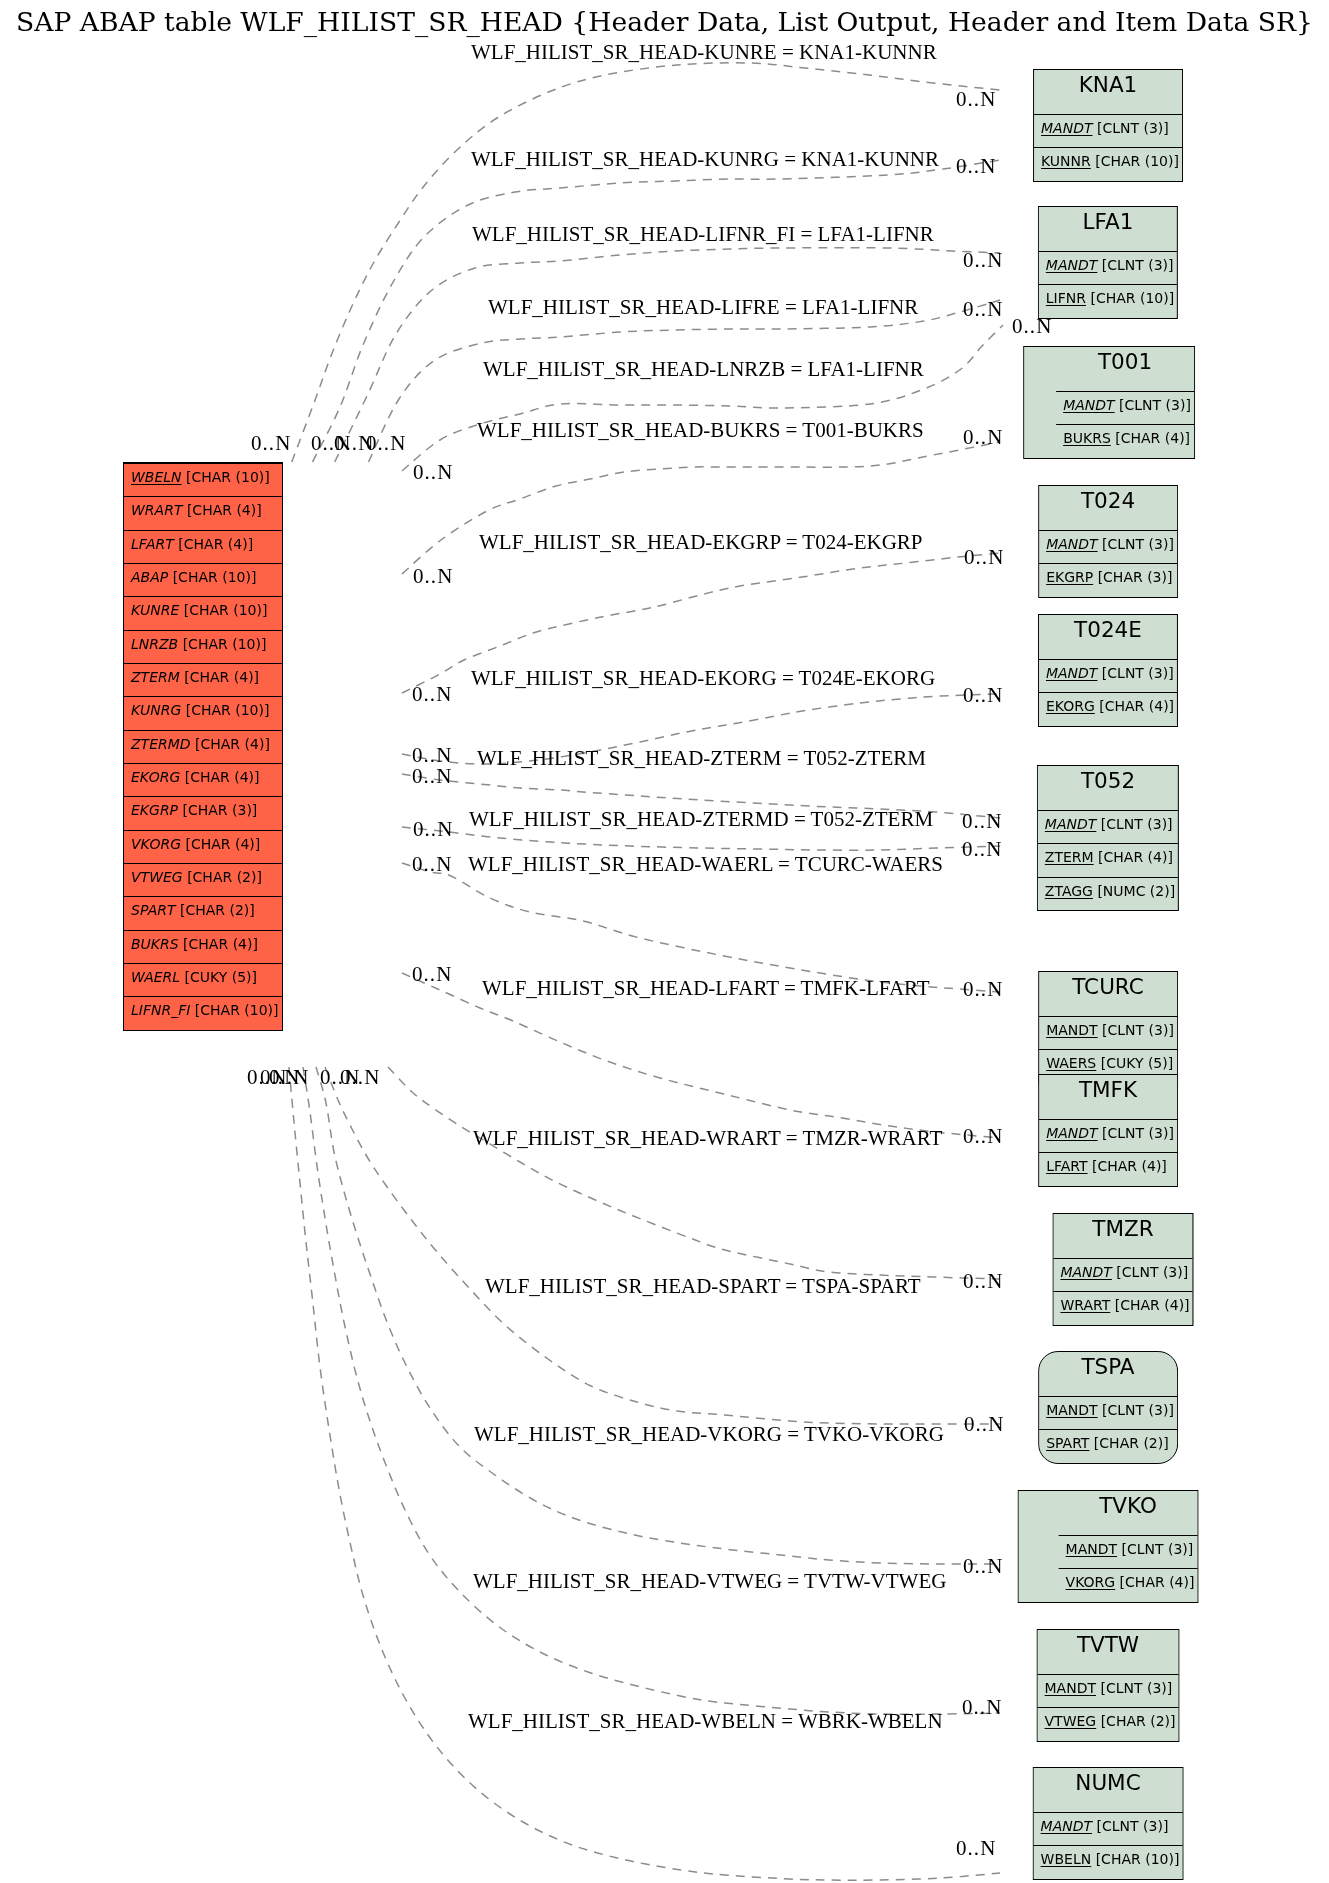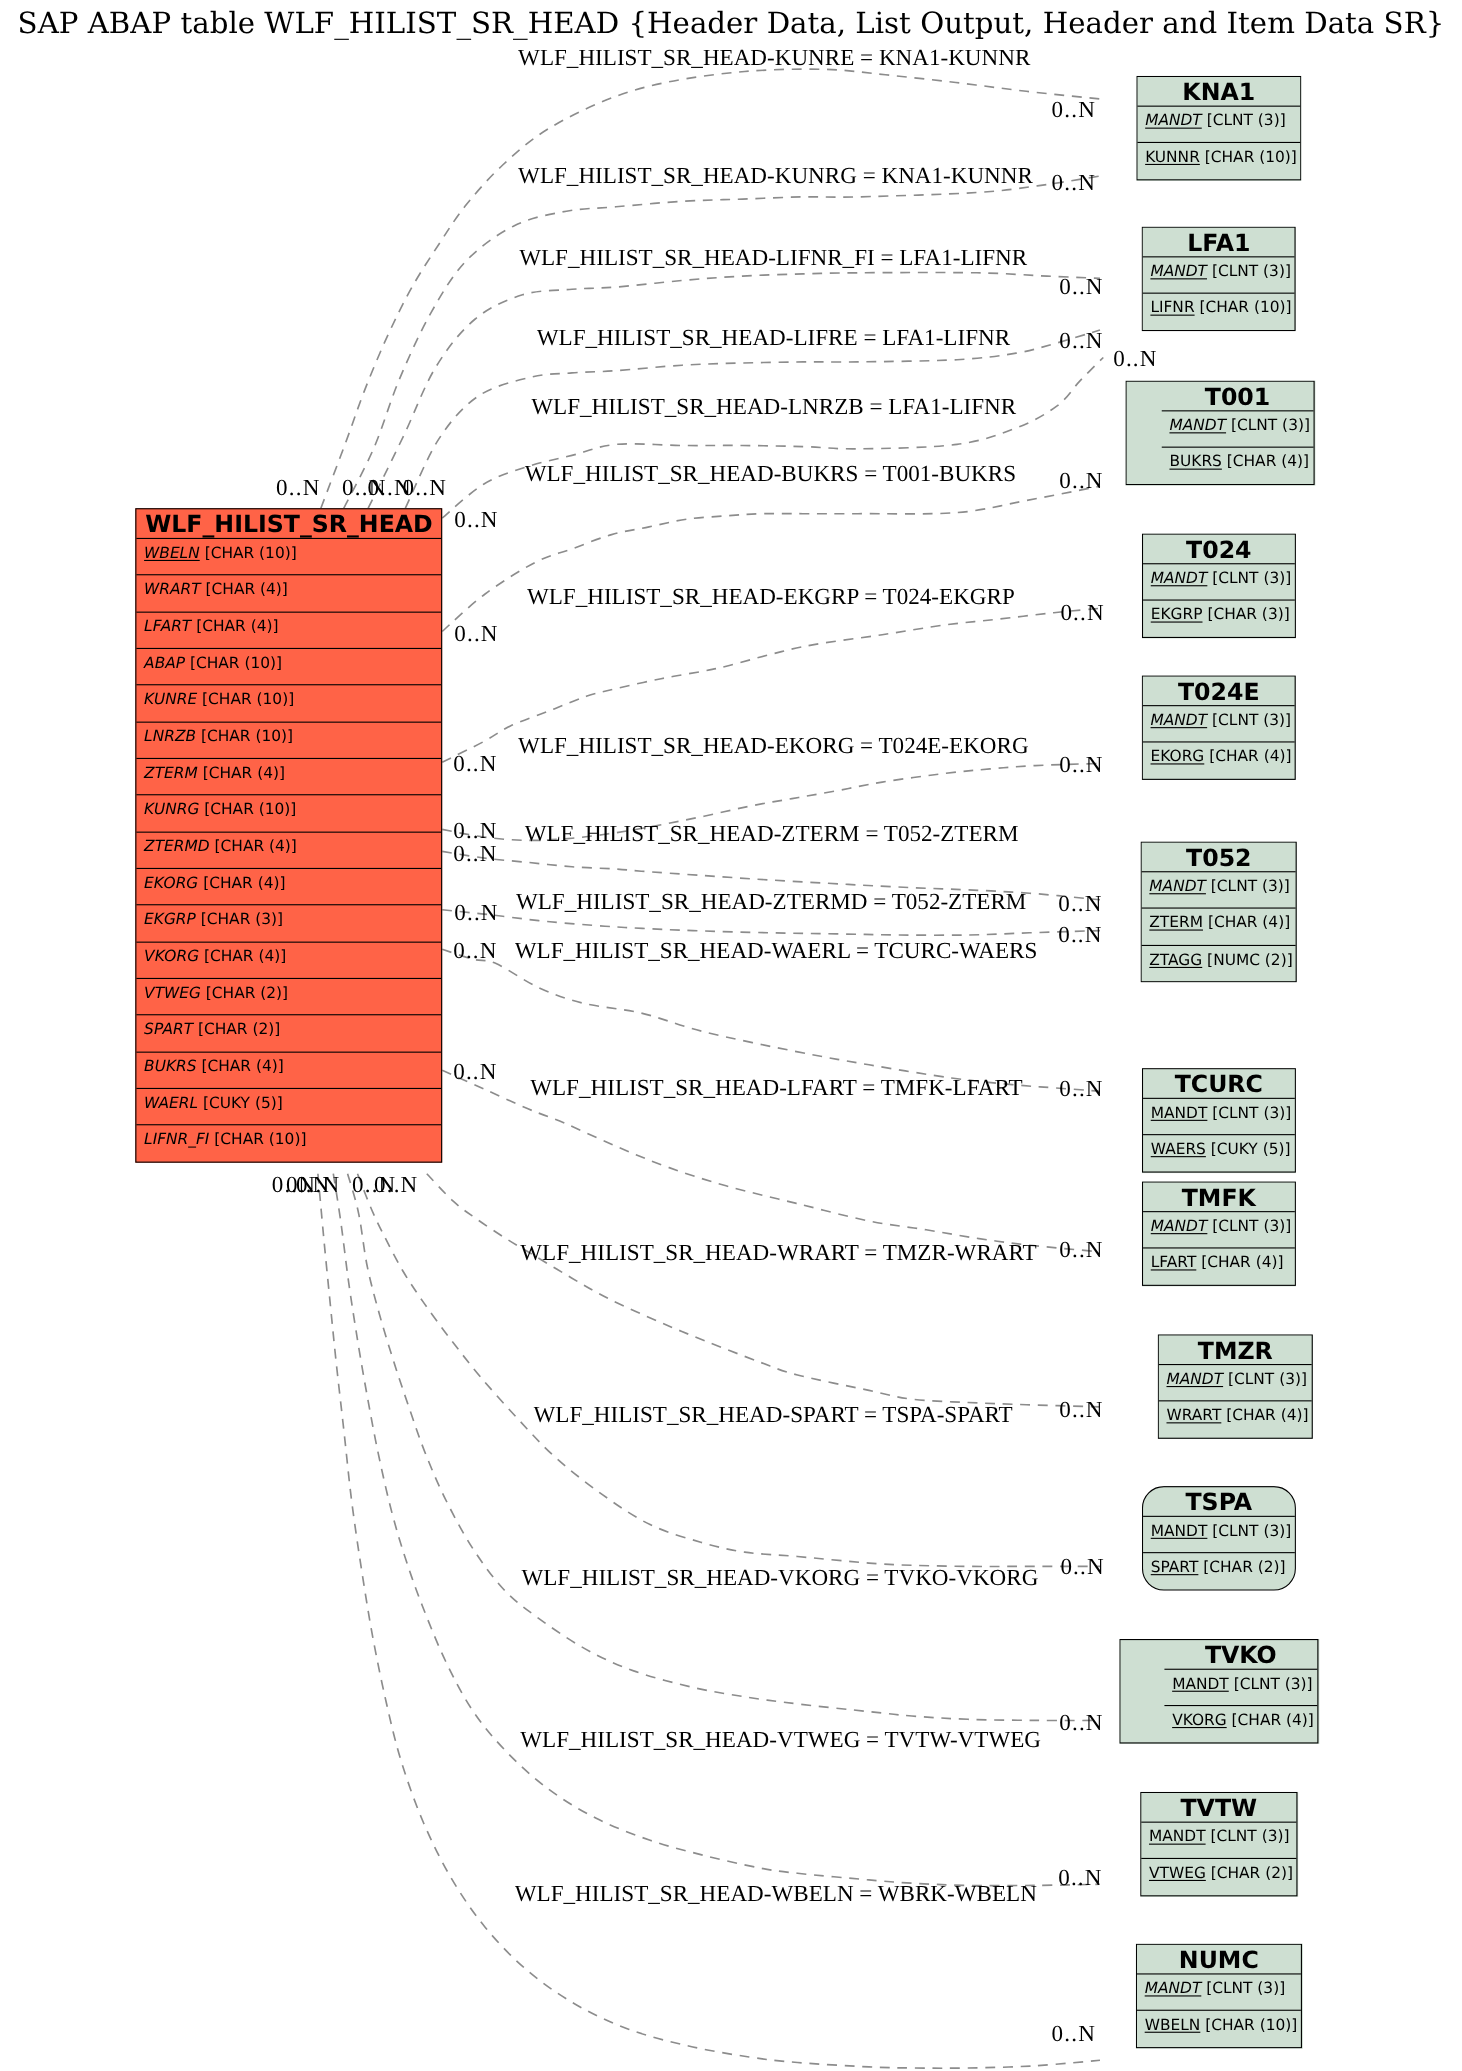--- a/index.html
+++ b/index.html
@@ -5,22 +5,22 @@
 html,body{margin:0;padding:0;background:#fff;}
 *{-webkit-font-smoothing:antialiased;}
 #title,.tbl,.card,.elabel{will-change:transform;}
 body{width:1329px;height:1883px;position:relative;overflow:hidden;
      font-family:"DejaVu Sans",sans-serif;-webkit-font-smoothing:antialiased;}
 #title{position:absolute;left:0;top:1.7px;width:1329px;text-align:center;
   font-family:"DejaVu Serif",serif;font-size:26.6px;line-height:40px;color:#000;white-space:nowrap;}
 svg.edges{position:absolute;left:0;top:0;width:1329px;height:1883px;overflow:visible;}
 .tbl{position:absolute;border:1px solid #000;box-sizing:border-box;
      font-family:"DejaVu Sans",sans-serif;background:#CEDFD2;}
-.tbl .hdr{font-weight:bold;text-align:center;box-sizing:border-box;
-     font-size:21.5px;height:26px;line-height:30px;white-space:nowrap;padding:0 8px;}
+.tbl .hdr{font-weight:normal;text-align:center;box-sizing:border-box;
+     font-size:21.5px;height:44px;line-height:30px;white-space:nowrap;padding:0 8px;}
 .tbl .row{border-top:1px solid #000;box-sizing:border-box;white-space:nowrap;
      font-size:14px;height:33.33px;line-height:27px;padding:0 3px 0 7px;}
 .main{background:#FF6347;left:122.7px;top:462px;}
 .ital{font-style:italic;}
 .und{text-decoration:underline;text-underline-offset:2px;text-decoration-thickness:1px;}
 .card{position:absolute;font-family:"Liberation Serif",serif;font-size:21px;line-height:21px;letter-spacing:1.05px;color:#000;white-space:nowrap;}
 .elabel{position:absolute;font-family:"Liberation Serif",serif;font-size:21px;line-height:21px;color:#000;white-space:nowrap;}
 </style>
 </head>
 <body>
@@ -39,21 +39,20 @@
 <path d="M 402.0,827.0 C 408.3,827.7 430.8,830.0 440.0,831.0 C 449.2,832.0 447.0,831.8 457.0,833.0 C 467.0,834.2 484.5,836.5 500.0,838.0 C 515.5,839.5 536.0,841.0 550.0,842.0 C 564.0,843.0 570.7,843.3 584.0,844.0 C 597.3,844.7 610.7,845.3 630.0,846.0 C 649.3,846.7 678.3,847.5 700.0,848.0 C 721.7,848.5 740.3,848.7 760.0,849.0 C 779.7,849.3 798.0,849.8 818.0,850.0 C 838.0,850.2 860.3,850.3 880.0,850.0 C 899.7,849.7 916.0,848.7 936.0,848.0 C 956.0,847.3 989.3,846.3 1000.0,846.0" fill="none" stroke="#8c8c8c" stroke-width="1.5" stroke-dasharray="9,7"></path>
 <path d="M 402.0,863.0 C 406.7,864.5 421.8,869.8 430.0,872.0 C 438.2,874.2 441.0,871.7 451.0,876.0 C 461.0,880.3 476.8,892.0 490.0,898.0 C 503.2,904.0 514.5,908.2 530.0,912.0 C 545.5,915.8 564.7,916.7 583.0,921.0 C 601.3,925.3 616.5,932.2 640.0,938.0 C 663.5,943.8 699.0,951.0 724.0,956.0 C 749.0,961.0 766.5,964.0 790.0,968.0 C 813.5,972.0 843.3,977.0 865.0,980.0 C 886.7,983.0 904.3,984.5 920.0,986.0 C 935.7,987.5 945.7,988.0 959.0,989.0 C 972.3,990.0 993.2,991.5 1000.0,992.0" fill="none" stroke="#8c8c8c" stroke-width="1.5" stroke-dasharray="9,7"></path>
 <path d="M 402.0,973.0 C 408.3,975.8 427.0,984.2 440.0,990.0 C 453.0,995.8 467.8,1002.8 480.0,1008.0 C 492.2,1013.2 499.7,1015.3 513.0,1021.0 C 526.3,1026.7 544.3,1035.3 560.0,1042.0 C 575.7,1048.7 590.3,1055.0 607.0,1061.0 C 623.7,1067.0 640.5,1072.5 660.0,1078.0 C 679.5,1083.5 702.3,1088.7 724.0,1094.0 C 745.7,1099.3 770.3,1106.0 790.0,1110.0 C 809.7,1114.0 825.3,1115.3 842.0,1118.0 C 858.7,1120.7 874.3,1123.7 890.0,1126.0 C 905.7,1128.3 917.7,1130.0 936.0,1132.0 C 954.3,1134.0 989.3,1137.0 1000.0,1138.0" fill="none" stroke="#8c8c8c" stroke-width="1.5" stroke-dasharray="9,7"></path>
 <path d="M 388.0,1067.0 C 392.0,1071.2 404.5,1085.2 412.0,1092.0 C 419.5,1098.8 425.0,1102.3 433.0,1108.0 C 441.0,1113.7 451.3,1120.5 460.0,1126.0 C 468.7,1131.5 475.0,1135.0 485.0,1141.0 C 495.0,1147.0 508.5,1155.3 520.0,1162.0 C 531.5,1168.7 540.7,1174.3 554.0,1181.0 C 567.3,1187.7 585.5,1195.7 600.0,1202.0 C 614.5,1208.3 626.0,1213.0 641.0,1219.0 C 656.0,1225.0 676.0,1232.8 690.0,1238.0 C 704.0,1243.2 708.3,1245.7 725.0,1250.0 C 741.7,1254.3 772.7,1260.3 790.0,1264.0 C 807.3,1267.7 814.0,1270.2 829.0,1272.0 C 844.0,1273.8 862.7,1274.2 880.0,1275.0 C 897.3,1275.8 913.0,1276.3 933.0,1277.0 C 953.0,1277.7 988.8,1278.7 1000.0,1279.0" fill="none" stroke="#8c8c8c" stroke-width="1.5" stroke-dasharray="9,7"></path>
 <path d="M 325.0,1067.0 C 327.2,1072.5 333.8,1090.3 338.0,1100.0 C 342.2,1109.7 345.3,1115.8 350.0,1125.0 C 354.7,1134.2 360.2,1145.2 366.0,1155.0 C 371.8,1164.8 377.7,1173.5 385.0,1184.0 C 392.3,1194.5 401.3,1206.7 410.0,1218.0 C 418.7,1229.3 427.0,1240.2 437.0,1252.0 C 447.0,1263.8 458.7,1276.8 470.0,1289.0 C 481.3,1301.2 492.0,1313.3 505.0,1325.0 C 518.0,1336.7 533.7,1348.8 548.0,1359.0 C 562.3,1369.2 576.2,1378.8 591.0,1386.0 C 605.8,1393.2 622.7,1397.8 637.0,1402.0 C 651.3,1406.2 662.3,1408.8 677.0,1411.0 C 691.7,1413.2 706.2,1413.3 725.0,1415.0 C 743.8,1416.7 772.7,1419.7 790.0,1421.0 C 807.3,1422.3 814.0,1422.5 829.0,1423.0 C 844.0,1423.5 862.7,1423.8 880.0,1424.0 C 897.3,1424.2 913.0,1424.0 933.0,1424.0 C 953.0,1424.0 988.8,1424.0 1000.0,1424.0" fill="none" stroke="#8c8c8c" stroke-width="1.5" stroke-dasharray="9,7"></path>
 <path d="M 316.0,1067.0 C 317.7,1073.0 323.0,1088.8 326.0,1103.0 C 329.0,1117.2 330.8,1136.7 334.0,1152.0 C 337.2,1167.3 341.0,1180.7 345.0,1195.0 C 349.0,1209.3 353.5,1223.8 358.0,1238.0 C 362.5,1252.2 367.2,1266.0 372.0,1280.0 C 376.8,1294.0 381.3,1307.8 387.0,1322.0 C 392.7,1336.2 398.8,1350.7 406.0,1365.0 C 413.2,1379.3 421.3,1394.7 430.0,1408.0 C 438.7,1421.3 448.3,1434.7 458.0,1445.0 C 467.7,1455.3 475.7,1461.0 488.0,1470.0 C 500.3,1479.0 517.3,1490.8 532.0,1499.0 C 546.7,1507.2 559.7,1513.2 576.0,1519.0 C 592.3,1524.8 612.7,1530.0 630.0,1534.0 C 647.3,1538.0 664.2,1540.5 680.0,1543.0 C 695.8,1545.5 706.7,1546.8 725.0,1549.0 C 743.3,1551.2 772.7,1554.2 790.0,1556.0 C 807.3,1557.8 814.0,1558.8 829.0,1560.0 C 844.0,1561.2 861.3,1562.3 880.0,1563.0 C 898.7,1563.7 921.0,1563.8 941.0,1564.0 C 961.0,1564.2 990.2,1564.0 1000.0,1564.0" fill="none" stroke="#8c8c8c" stroke-width="1.5" stroke-dasharray="9,7"></path>
 <path d="M 303.0,1067.0 C 304.2,1074.5 307.7,1095.5 310.0,1112.0 C 312.3,1128.5 314.5,1148.3 317.0,1166.0 C 319.5,1183.7 322.2,1200.7 325.0,1218.0 C 327.8,1235.3 330.8,1252.7 334.0,1270.0 C 337.2,1287.3 340.3,1304.7 344.0,1322.0 C 347.7,1339.3 351.8,1358.0 356.0,1374.0 C 360.2,1390.0 364.3,1403.7 369.0,1418.0 C 373.7,1432.3 378.0,1444.7 384.0,1460.0 C 390.0,1475.3 397.5,1494.3 405.0,1510.0 C 412.5,1525.7 420.0,1540.5 429.0,1554.0 C 438.0,1567.5 447.5,1579.0 459.0,1591.0 C 470.5,1603.0 484.2,1615.7 498.0,1626.0 C 511.8,1636.3 526.5,1645.2 542.0,1653.0 C 557.5,1660.8 574.5,1667.3 591.0,1673.0 C 607.5,1678.7 624.5,1682.8 641.0,1687.0 C 657.5,1691.2 676.0,1695.3 690.0,1698.0 C 704.0,1700.7 708.3,1701.2 725.0,1703.0 C 741.7,1704.8 772.7,1707.5 790.0,1709.0 C 807.3,1710.5 814.0,1711.2 829.0,1712.0 C 844.0,1712.8 861.3,1713.7 880.0,1714.0 C 898.7,1714.3 921.0,1714.2 941.0,1714.0 C 961.0,1713.8 990.2,1713.2 1000.0,1713.0" fill="none" stroke="#8c8c8c" stroke-width="1.5" stroke-dasharray="9,7"></path>
 <path d="M 289.0,1067.0 C 289.8,1076.2 292.2,1102.7 294.0,1122.0 C 295.8,1141.3 298.0,1163.0 300.0,1183.0 C 302.0,1203.0 303.8,1221.8 306.0,1242.0 C 308.2,1262.2 310.7,1283.2 313.0,1304.0 C 315.3,1324.8 317.3,1346.2 320.0,1367.0 C 322.7,1387.8 325.8,1408.7 329.0,1429.0 C 332.2,1449.3 335.3,1469.3 339.0,1489.0 C 342.7,1508.7 346.7,1528.2 351.0,1547.0 C 355.3,1565.8 359.3,1583.7 365.0,1602.0 C 370.7,1620.3 377.5,1639.5 385.0,1657.0 C 392.5,1674.5 400.7,1691.2 410.0,1707.0 C 419.3,1722.8 429.5,1738.0 441.0,1752.0 C 452.5,1766.0 465.3,1779.3 479.0,1791.0 C 492.7,1802.7 507.5,1813.0 523.0,1822.0 C 538.5,1831.0 554.8,1838.7 572.0,1845.0 C 589.2,1851.3 607.8,1855.8 626.0,1860.0 C 644.2,1864.2 664.5,1867.5 681.0,1870.0 C 697.5,1872.5 706.8,1873.5 725.0,1875.0 C 743.2,1876.5 772.7,1878.2 790.0,1879.0 C 807.3,1879.8 814.0,1879.8 829.0,1880.0 C 844.0,1880.2 861.3,1880.3 880.0,1880.0 C 898.7,1879.7 921.0,1879.2 941.0,1878.0 C 961.0,1876.8 990.2,1873.8 1000.0,1873.0" fill="none" stroke="#8c8c8c" stroke-width="1.5" stroke-dasharray="9,7"></path>
 </svg>
 <div class="tbl main">
-<div class="hdr">WLF_HILIST_SR_HEAD</div>
 <div class="row"><span class="ital und">WBELN</span> <span>[CHAR (10)]</span></div>
 <div class="row"><span class="ital">WRART</span> <span>[CHAR (4)]</span></div>
 <div class="row"><span class="ital">LFART</span> <span>[CHAR (4)]</span></div>
 <div class="row"><span class="ital">ABAP</span> <span>[CHAR (10)]</span></div>
 <div class="row"><span class="ital">KUNRE</span> <span>[CHAR (10)]</span></div>
 <div class="row"><span class="ital">LNRZB</span> <span>[CHAR (10)]</span></div>
 <div class="row"><span class="ital">ZTERM</span> <span>[CHAR (4)]</span></div>
 <div class="row"><span class="ital">KUNRG</span> <span>[CHAR (10)]</span></div>
 <div class="row"><span class="ital">ZTERMD</span> <span>[CHAR (4)]</span></div>
 <div class="row"><span class="ital">EKORG</span> <span>[CHAR (4)]</span></div>

